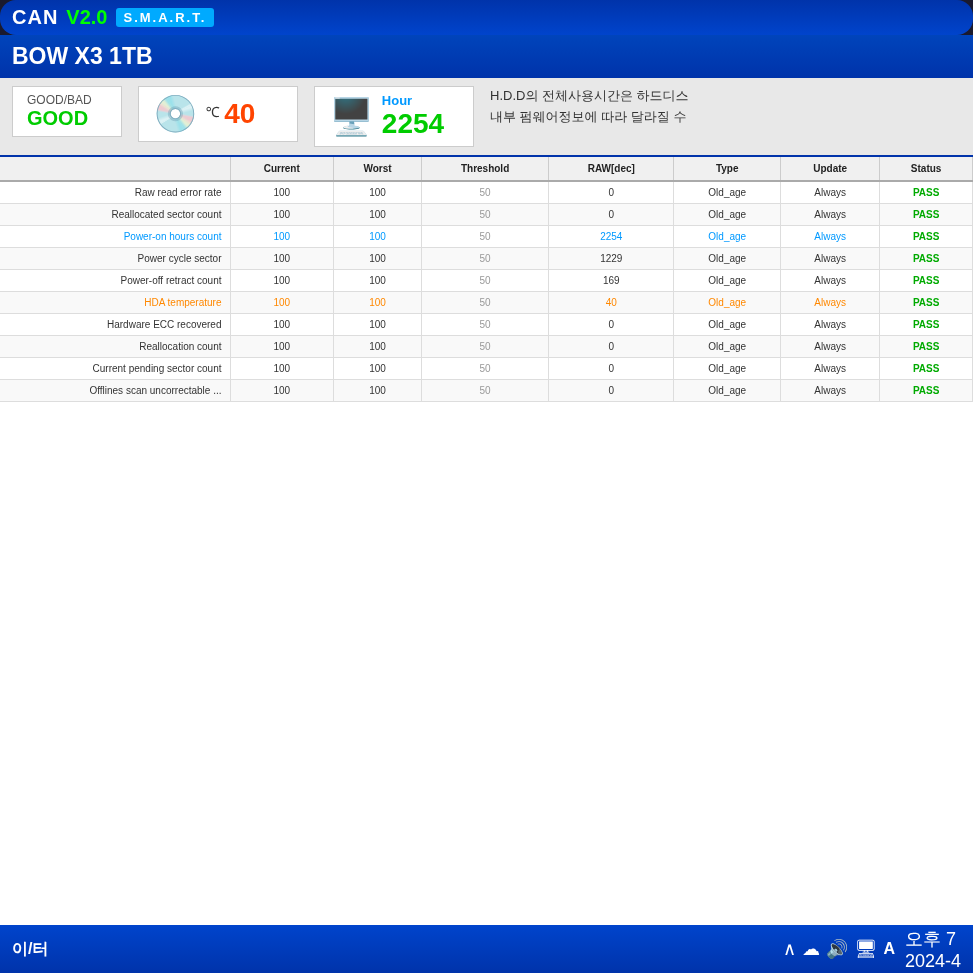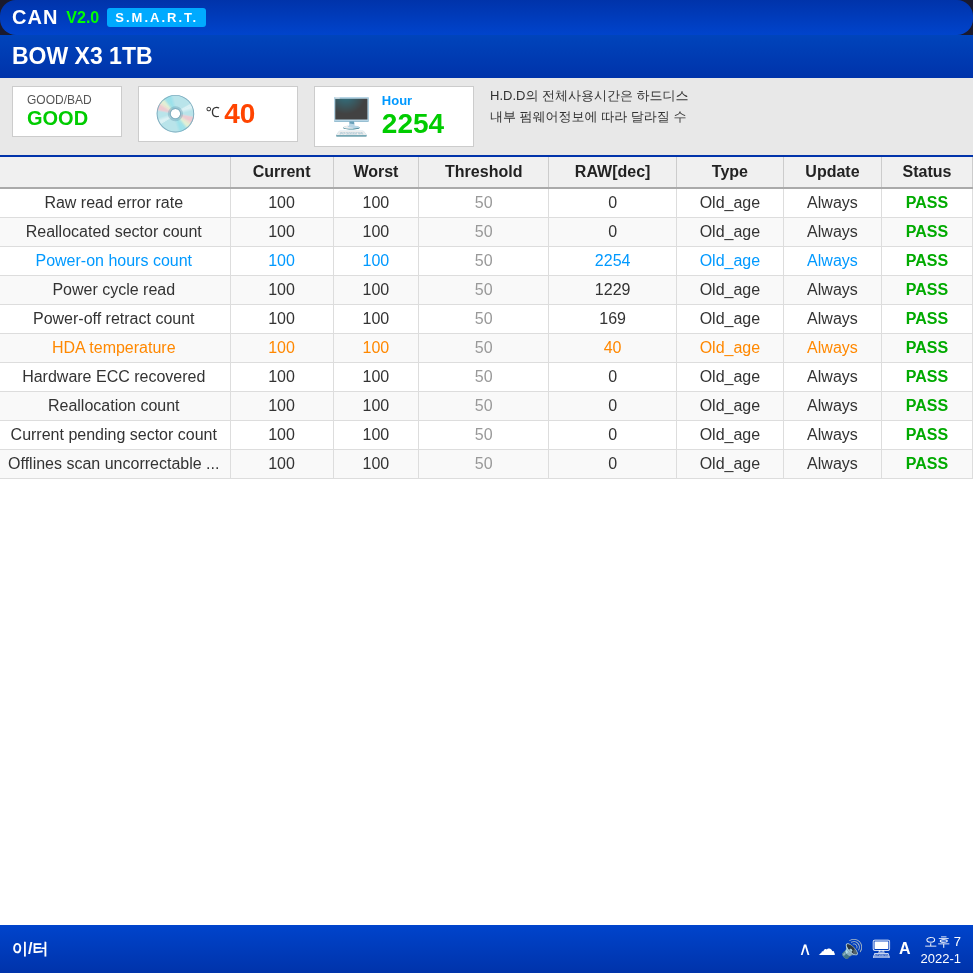--- a/index.html
+++ b/index.html
@@ -22,21 +22,21 @@
       border-radius: 16px;
     }
     .title-bar-text {
       color: white;
       font-size: 20px;
       font-weight: bold;
       letter-spacing: 1px;
     }
     .title-bar-v {
       color: #00ff00;
-      font-size: 16px;
+      font-size: 20px;
       font-weight: bold;
       text-align: right;
     }
     .smart-badge {
       background: #00aaff;
       color: white;
       font-size: 13px;
       font-weight: bold;
       padding: 2px 8px;
       border-radius: 3px;
@@ -127,21 +127,21 @@
     }
 
     
     .table-container {
       background: white;
       overflow-x: hidden;
     }
     table {
       width: 100%;
       border-collapse: collapse;
-      font-size: 16px;
+      font-size: 10px;
     }
     thead tr {
       background: #f0f0f0;
       border-bottom: 2px solid #aaa;
     }
     thead th {
       padding: 6px 8px;
       text-align: center;
       font-weight: bold;
       color: #222;
@@ -157,21 +157,21 @@
     tbody tr:nth-child(even) {
       background: #f9f9f9;
     }
     tbody td {
       padding: 5px 8px;
       text-align: center;
       border-right: 1px solid #ddd;
       color: #333;
     }
     tbody td:first-child {
-      text-align: center;
+      text-align: right;
       padding-left: 6px;
     }
     .pass-text { color: #00aa00; font-weight: bold; }
     .highlight-blue { color: #0099ff; }
     .highlight-orange { color: #ff8800; }
     .threshold-val { color: #999; }
 
     
     .taskbar {
       position: absolute;
@@ -196,22 +196,21 @@
       gap: 10px;
       color: white;
     }
     .system-tray {
       display: flex;
       align-items: center;
       gap: 6px;
       font-size: 18px;
     }
     .clock-area {
-      text-align: right;
-      font-size: 13px;
+      font-size: 18px;
       color: white;
     }
     .main-content {
       background: white;
       height: calc(973px - 48px - 42px - 42px - 90px - 44px);
     }
   </style>
 </head>
 <body>
 
@@ -289,21 +288,21 @@
     <td class="highlight-blue">Power-on hours count</td>
     <td class="highlight-blue">100</td>
     <td class="highlight-blue">100</td>
     <td class="threshold-val">50</td>
     <td class="highlight-blue">2254</td>
     <td class="highlight-blue">Old_age</td>
     <td class="highlight-blue">Always</td>
     <td class="pass-text">PASS</td>
   </tr>
         <tr>
-    <td class="">Power cycle read</td>
+    <td class="">Power cycle sector</td>
     <td class="">100</td>
     <td class="">100</td>
     <td class="threshold-val">50</td>
     <td class="">1229</td>
     <td class="">Old_age</td>
     <td class="">Always</td>
     <td class="pass-text">PASS</td>
   </tr>
         <tr>
     <td class="">Power-off retract count</td>
@@ -376,16 +375,16 @@
   <div class="taskbar-right">
     <div class="system-tray">
       <span>∧</span>
       <span>☁</span>
       <span>🔊</span>
       <span>🖥</span>
       <span style="font-size:16px;font-weight:bold;">A</span>
     </div>
     <div class="clock-area">
       <div>오후 7</div>
-      <div>2022-1</div>
+      <div>2024-4</div>
     </div>
   </div>
 </div>
 
 </body></html>

